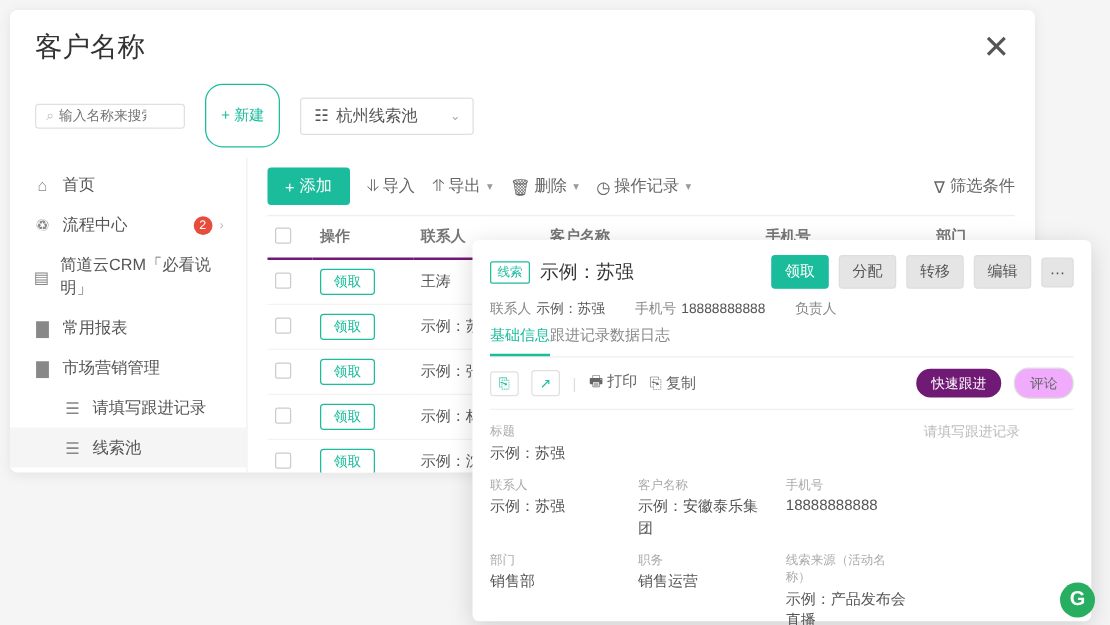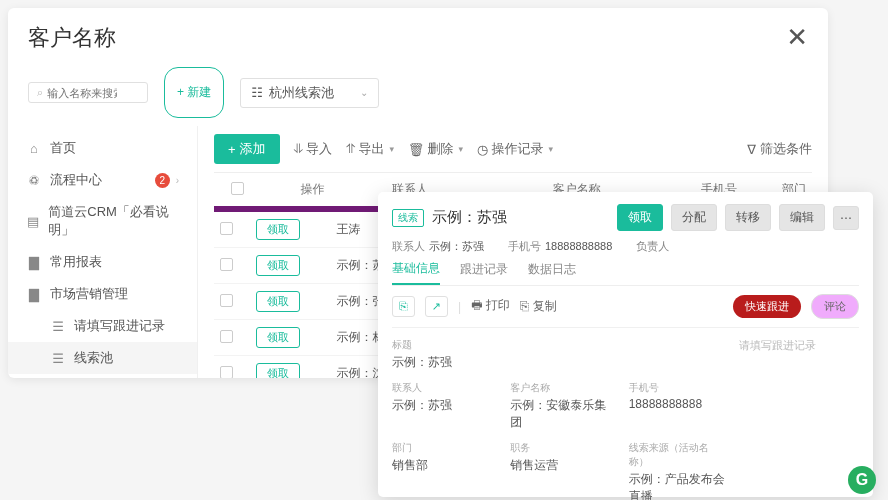--- a/index.html
+++ b/index.html
@@ -24,39 +24,39 @@
 .nav-item .badge{background:#e74c3c;color:#fff;border-radius:50%;width:15px;height:15px;font-size:10px;display:flex;align-items:center;justify-content:center;margin-left:auto;margin-right:6px;}
 .nav-item .arrow{color:#bbb;font-size:10px;}
 .main{flex:1;padding:8px 16px;}
 .action-bar{display:flex;align-items:center;gap:14px;padding-bottom:8px;}
 .btn-primary{background:#1abc9c;color:#fff;border:none;border-radius:3px;padding:6px 14px;font-size:13px;cursor:pointer;display:flex;align-items:center;gap:4px;}
 .action-link{color:#666;font-size:13px;cursor:pointer;display:flex;align-items:center;gap:3px;}
 .action-link .caret{font-size:9px;color:#999;margin-left:2px;}
 .spacer{flex:1;}
 .filter-link{color:#666;font-size:13px;cursor:pointer;display:flex;align-items:center;gap:4px;}
 table{width:100%;border-collapse:collapse;}
-th{text-align:right;font-weight:400;color:#777;font-size:12px;padding:8px 6px;border-bottom:6px solid #701a75;border-top:1px solid #eee;}
+th{text-align:left;font-weight:700;color:#777;font-size:12px;padding:8px 6px;border-bottom:2px solid #701a75;border-top:1px solid #eee;}
 td{padding:7px 6px;border-bottom:1px solid #f3f3f3;font-size:12px;color:#555;}
 .chk{width:13px;height:13px;border:1px solid #ccc;border-radius:2px;display:inline-block;}
 .claim-btn{border:1px solid #1abc9c;color:#1abc9c;background:#fff;border-radius:3px;padding:2px 10px;font-size:11px;cursor:pointer;}
 .detail-panel{position:absolute;left:378px;top:192px;width:495px;height:305px;background:#fff;border-radius:5px;box-shadow:0 4px 20px rgba(0,0,0,0.15);padding:12px 14px;}
 .dp-head{display:flex;align-items:center;gap:8px;margin-bottom:8px;}
 .dp-tag{border:1px solid #1abc9c;color:#1abc9c;font-size:10px;padding:1px 5px;border-radius:2px;}
 .dp-title{font-size:15px;font-weight:500;color:#333;flex:1;}
 .dp-btn{border:1px solid #ddd;background:#e5e5e5;color:#555;border-radius:3px;padding:4px 10px;font-size:12px;cursor:pointer;}
 .dp-btn.primary{background:#1abc9c;border-color:#1abc9c;color:#fff;}
 .dp-btn.dots{padding:4px 6px;}
 .dp-meta{display:flex;gap:24px;font-size:11px;color:#888;}
 .dp-meta b{color:#555;font-weight:400;margin-left:4px;}
-.dp-tabs{display:flex;gap:20px;border-bottom:1px solid #eee;font-size:12px;align-items:center;}
+.dp-tabs{display:flex;border-bottom:1px solid #eee;font-size:12px;}
 .dp-tab{padding:6px 0;color:#888;cursor:pointer;}
 .dp-tab.active{color:#1abc9c;border-bottom:2px solid #1abc9c;}
 .dp-toolbar{display:flex;align-items:center;gap:10px;padding:8px 0;font-size:12px;color:#666;border-bottom:1px solid #f0f0f0;}
 .dp-tool-ico{border:1px solid #e0e0e0;border-radius:3px;padding:3px 6px;color:#1abc9c;font-size:11px;cursor:pointer;}
-.dp-pill{background:#b91c1c;color:#fff;border-radius:12px;padding:4px 12px;font-size:11px;cursor:pointer;}
+.dp-pill{background:#701a75;color:#fff;border-radius:12px;padding:4px 12px;font-size:11px;cursor:pointer;}
 .dp-pill.outline{background:#f0abfc;color:#666;border:1px solid #ddd;}
 .dp-body{display:flex;gap:12px;padding-top:10px;}
 .dp-left{flex:1;}
 .dp-right{width:120px;color:#bbb;font-size:11px;}
 .dp-field-label{font-size:10px;color:#aaa;margin-bottom:2px;}
 .dp-field-val{font-size:12px;color:#555;margin-bottom:10px;}
 .dp-row{display:flex;gap:20px;}
 .dp-col{flex:1;}
 .footer-logo{position:absolute;right:12px;bottom:6px;display:flex;align-items:center;gap:6px;}
 .logo-circle{width:28px;height:28px;border-radius:50%;background:#27ae60;color:#fff;font-weight:bold;display:flex;align-items:center;justify-content:center;font-size:16px;}

